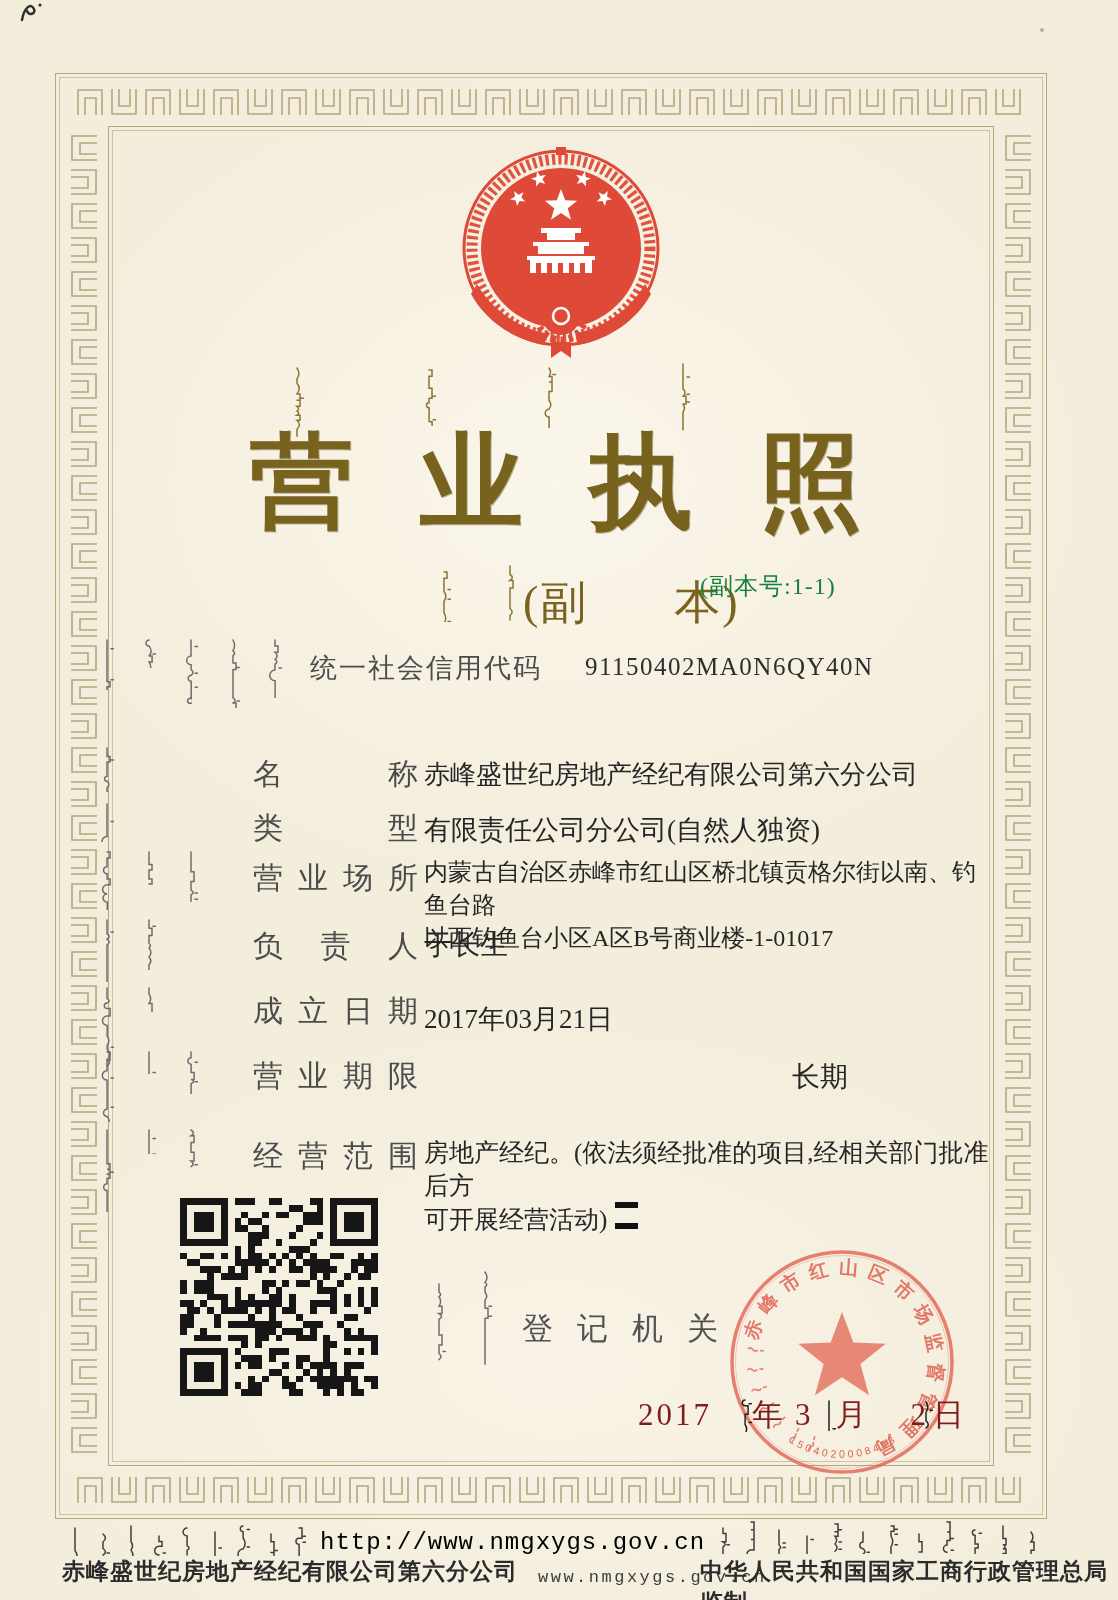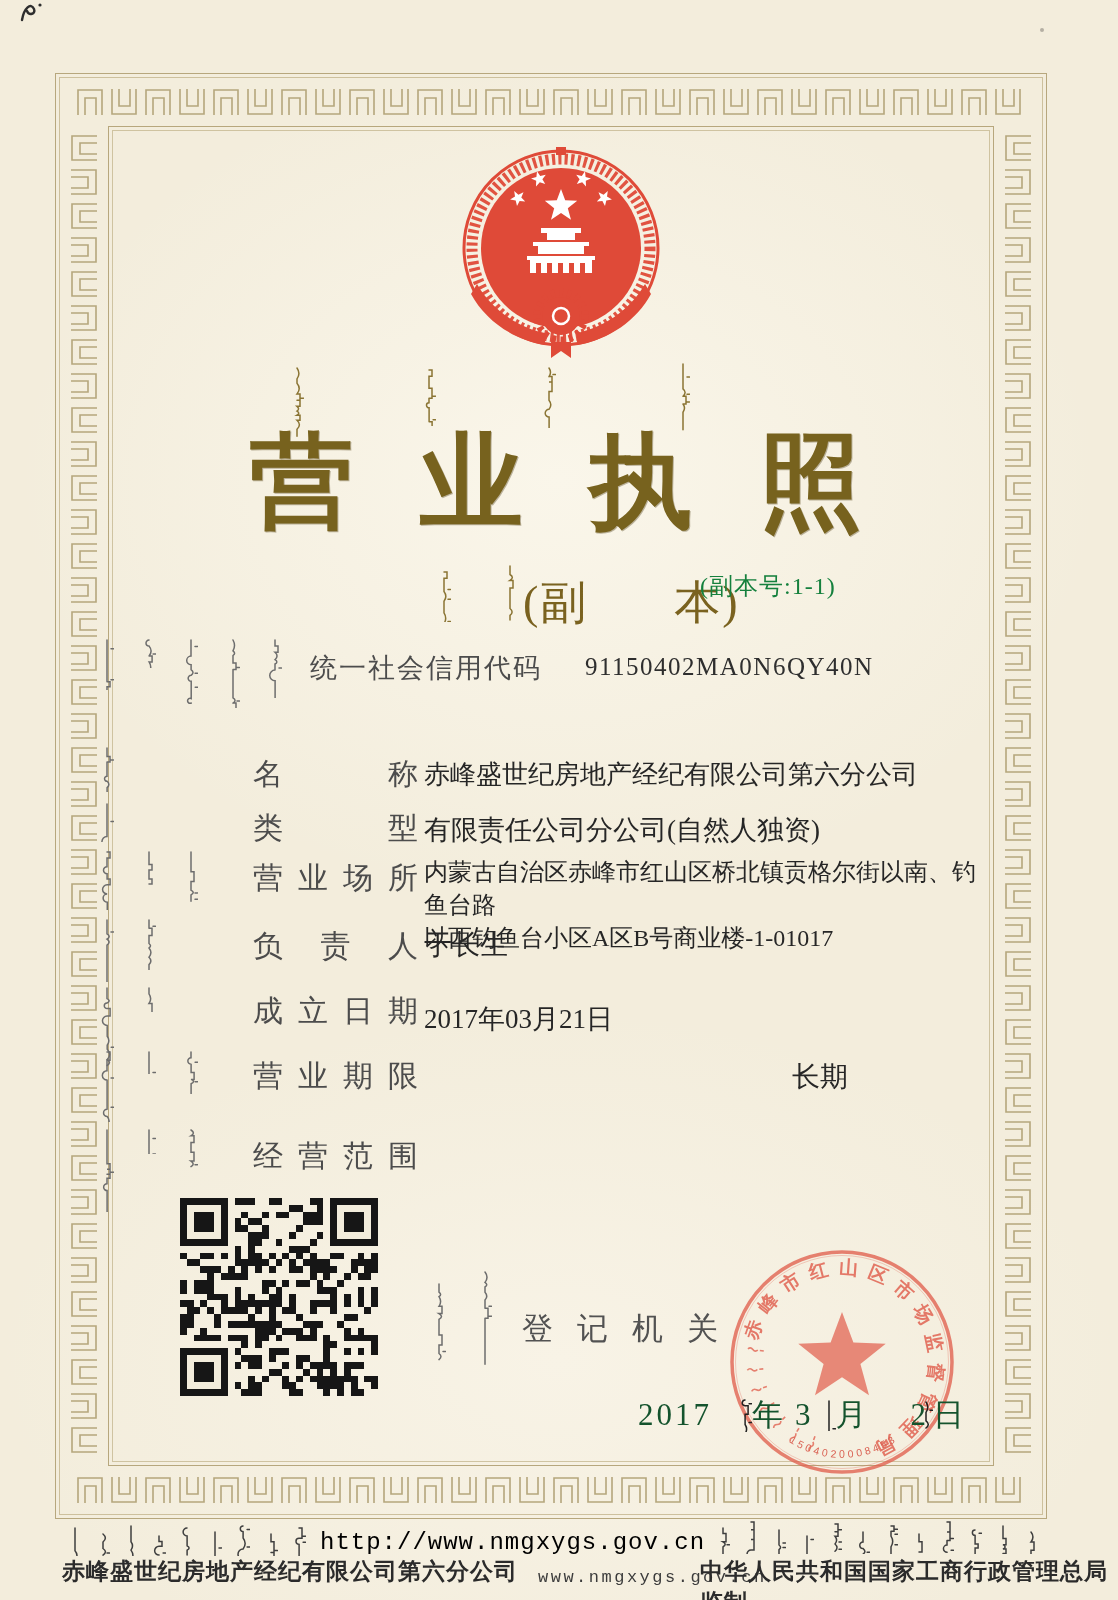--- a/index.html
+++ b/index.html
@@ -79,21 +79,21 @@
   #rm1{position:absolute;left:432px;top:12px;} #rm2{position:absolute;left:478px;top:0px;}
   #reg-label{position:absolute;left:522px;top:38px;font-size:31px;color:#525252;letter-spacing:24px;}
 
   
   #seal{position:absolute;left:722px;top:1242px;opacity:.92;}
   .seal-char{fill:#e0604f;font-size:19px;font-weight:600;text-anchor:middle;
     font-family:"Liberation Sans",sans-serif;opacity:.9;}
   .seal-num{fill:#d8584a;font-size:10.5px;text-anchor:middle;font-family:"Liberation Sans",sans-serif;}
   .seal-mong{stroke:#e0604f;stroke-width:1.6;fill:none;opacity:.85;}
 
-  #date-row{position:absolute;left:638px;top:1394px;font-size:31px;color:#14532d;
+  #date-row{position:absolute;left:638px;top:1394px;font-size:31px;color:#7f1d1d;
     display:flex;align-items:baseline;z-index:5;}
   #date-row .num{font-family:"Liberation Serif",serif;letter-spacing:3px;}
   #date-row .mong{align-self:center;}
 
   
   .footer-line{position:absolute;display:flex;align-items:flex-end;gap:14px;}
   #f-left-1{left:68px;top:1524px;}
   #f-left-2{left:62px;top:1556px;}
   #f-right-1{left:716px;top:1520px;}
   #f-right-2{left:700px;top:1556px;}
@@ -305,20 +305,24 @@
           <path d="M7,2 v8.1 v9.0 v5.7 v10.9 h3 v5.6 h-3 h3 v4.9 h-3 m4,-2 h2.5 m-6.5,2 h3 v4.0 h-3 v5.6 a2.5,2.5 0 1 0 0.1,6.8 v7.6 v8.1 v5.7" fill="none" stroke="currentColor" stroke-width="1.5" stroke-linecap="round"></path>
         </svg></span>
     <span class="mong"><svg width="14" height="26" viewBox="0 0 14 26">
           <path d="M7,2 v10.5 m4,-2 h2.5 m-6.5,2 v8.0 v7.5 m4,-2 h2.5 m-6.5,2" fill="none" stroke="currentColor" stroke-width="1.5" stroke-linecap="round"></path>
         </svg></span>
     <span class="mong"><svg width="14" height="40" viewBox="0 0 14 40">
           <path d="M7,2 q4.8,2.9 0,5.8 h3 v6.7 h-3 v9.8 h3 v8.8 h-3 q4.4,2.8 0,5.6 m4,-2 h2.5 m-6.5,2" fill="none" stroke="currentColor" stroke-width="1.5" stroke-linecap="round"></path>
         </svg></span>
   </div>
   <span class="flabel">经营范围</span>
+  <span class="fvalue">
+      <span style="display:block">房地产经纪。(依法须经批准的项目,经相关部门批准后方</span>
+      <span style="display:block"><span>可开展经营活动)</span><span class="scope-mark"></span></span>
+    </span>
 </div>
 
 <svg id="qr" width="198" height="198" viewBox="0 0 29 29" shape-rendering="crispEdges">
     <rect x="8" y="0" width="1" height="1" fill="#161616"></rect>
     <rect x="9" y="0" width="1" height="1" fill="#161616"></rect>
     <rect x="10" y="0" width="1" height="1" fill="#161616"></rect>
     <rect x="13" y="0" width="1" height="1" fill="#161616"></rect>
     <rect x="14" y="0" width="1" height="1" fill="#161616"></rect>
     <rect x="19" y="0" width="1" height="1" fill="#161616"></rect>
     <rect x="20" y="0" width="1" height="1" fill="#161616"></rect>

